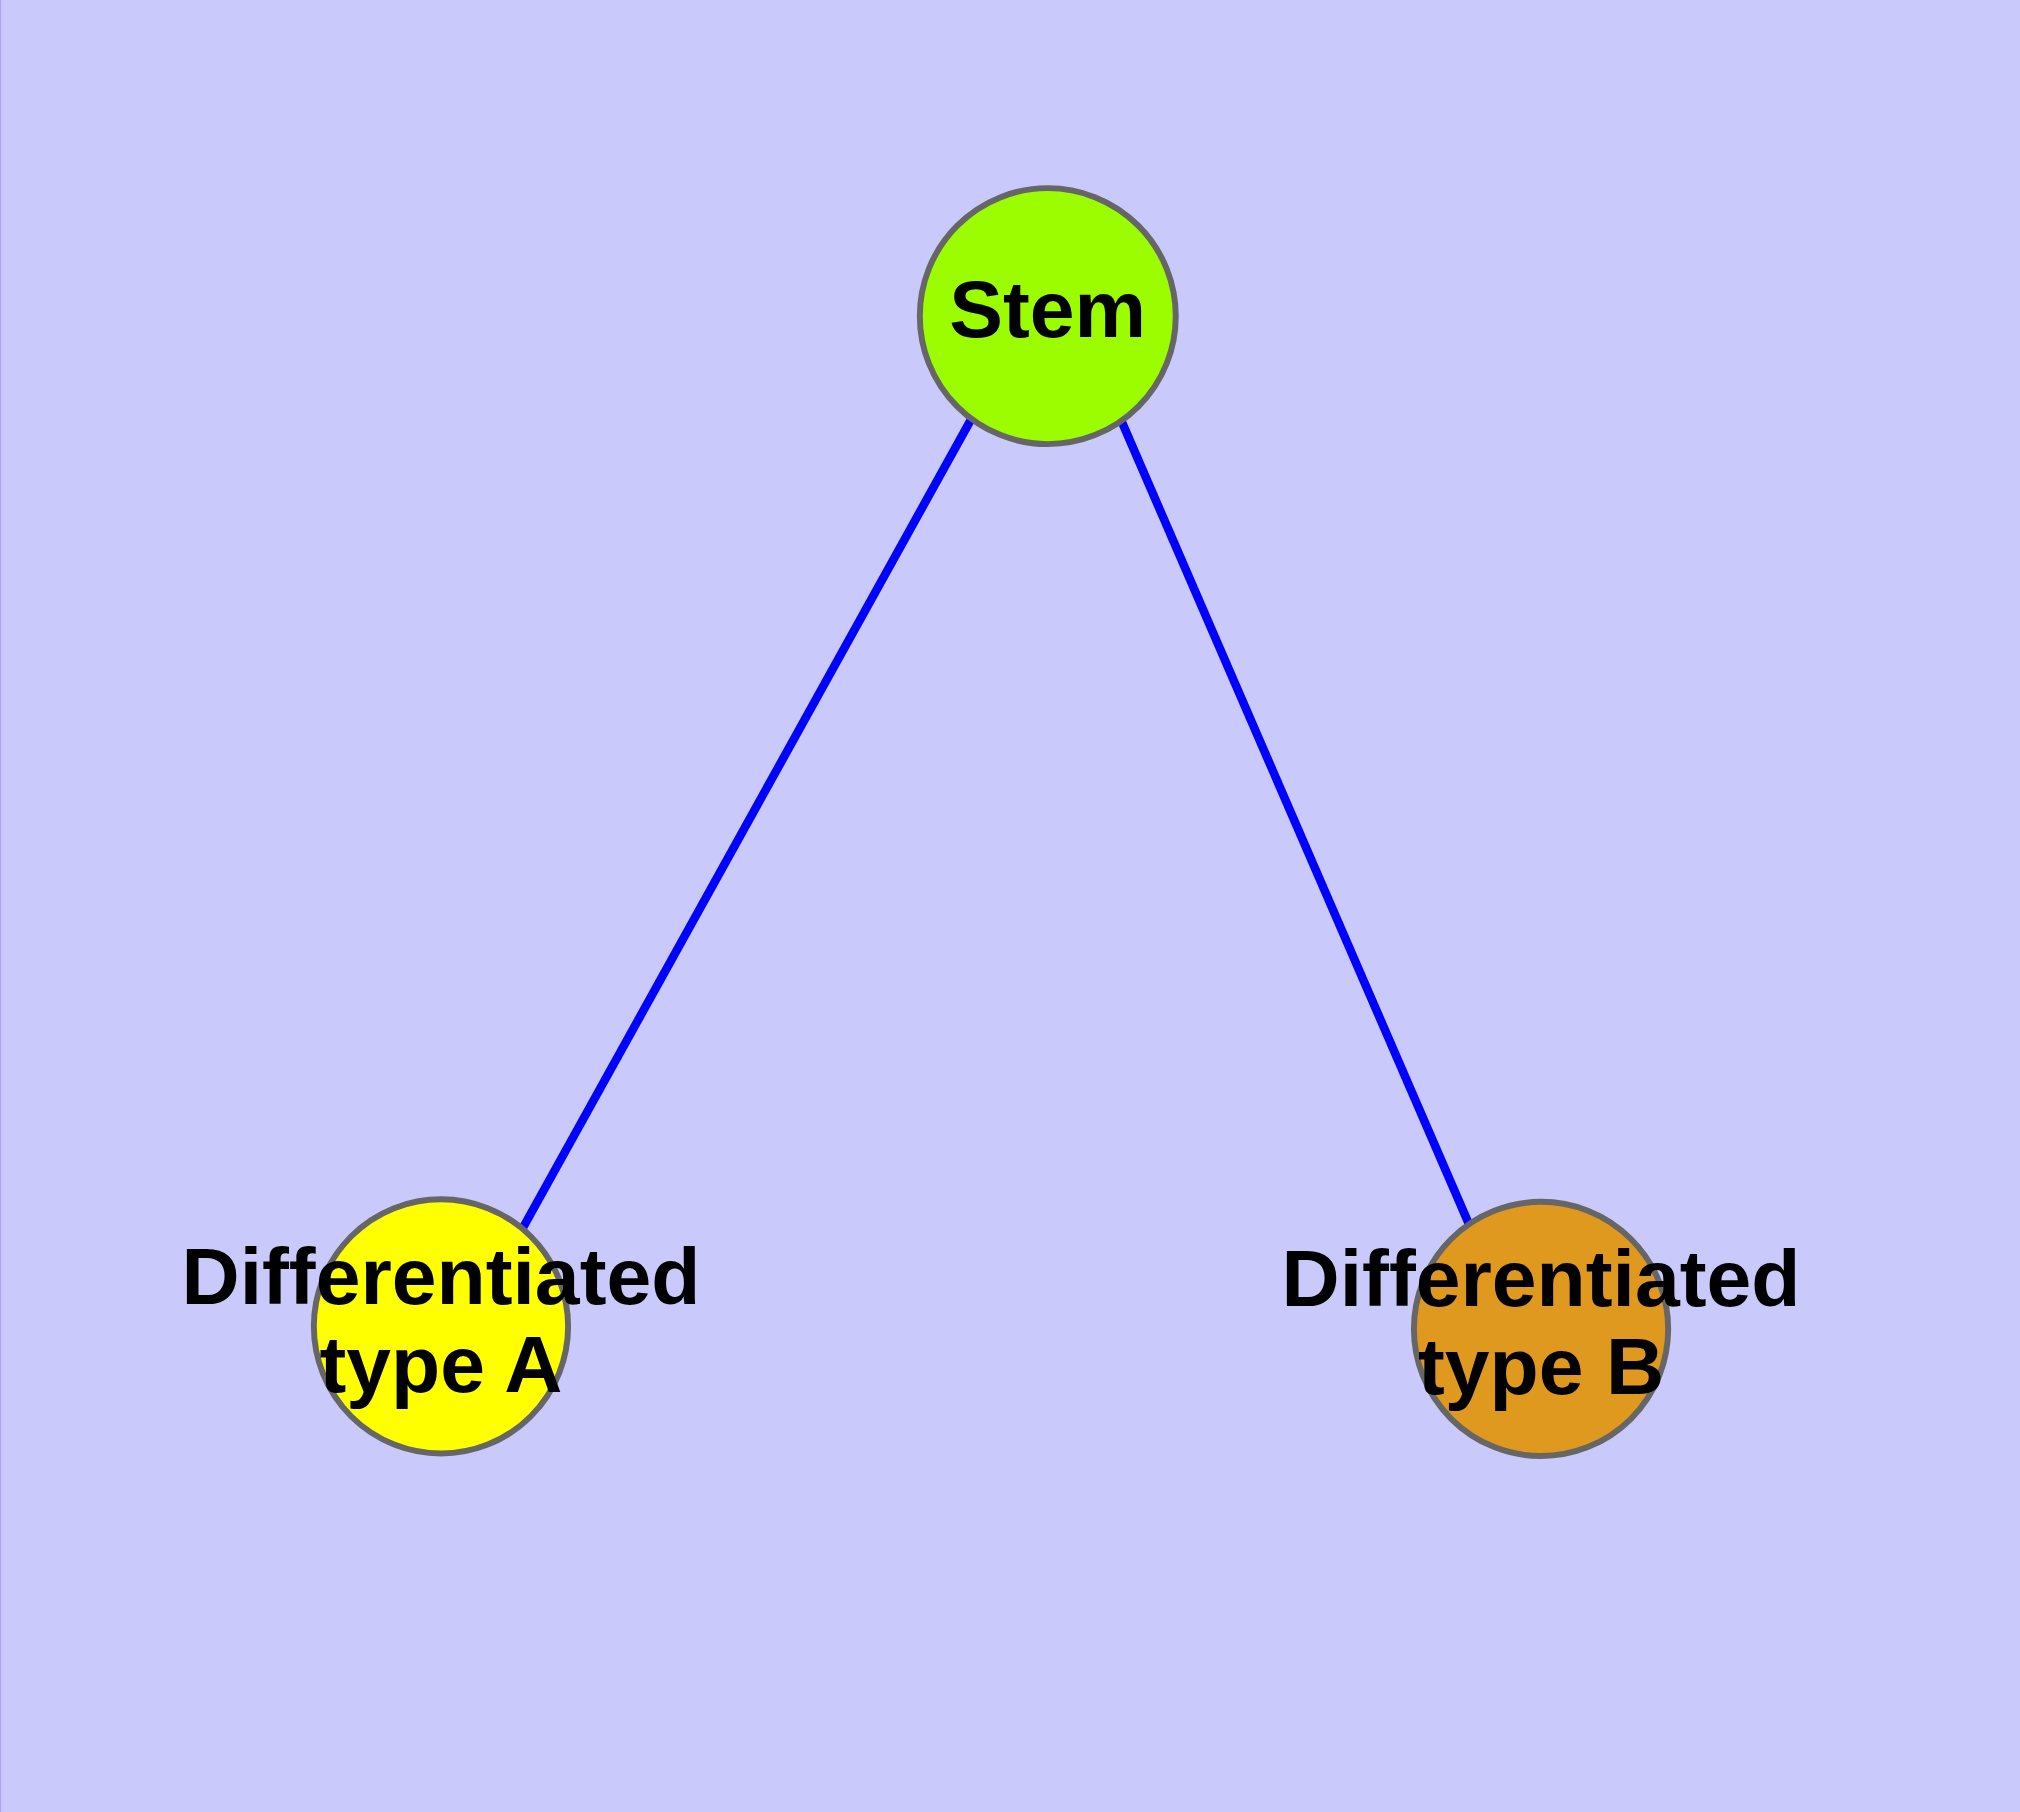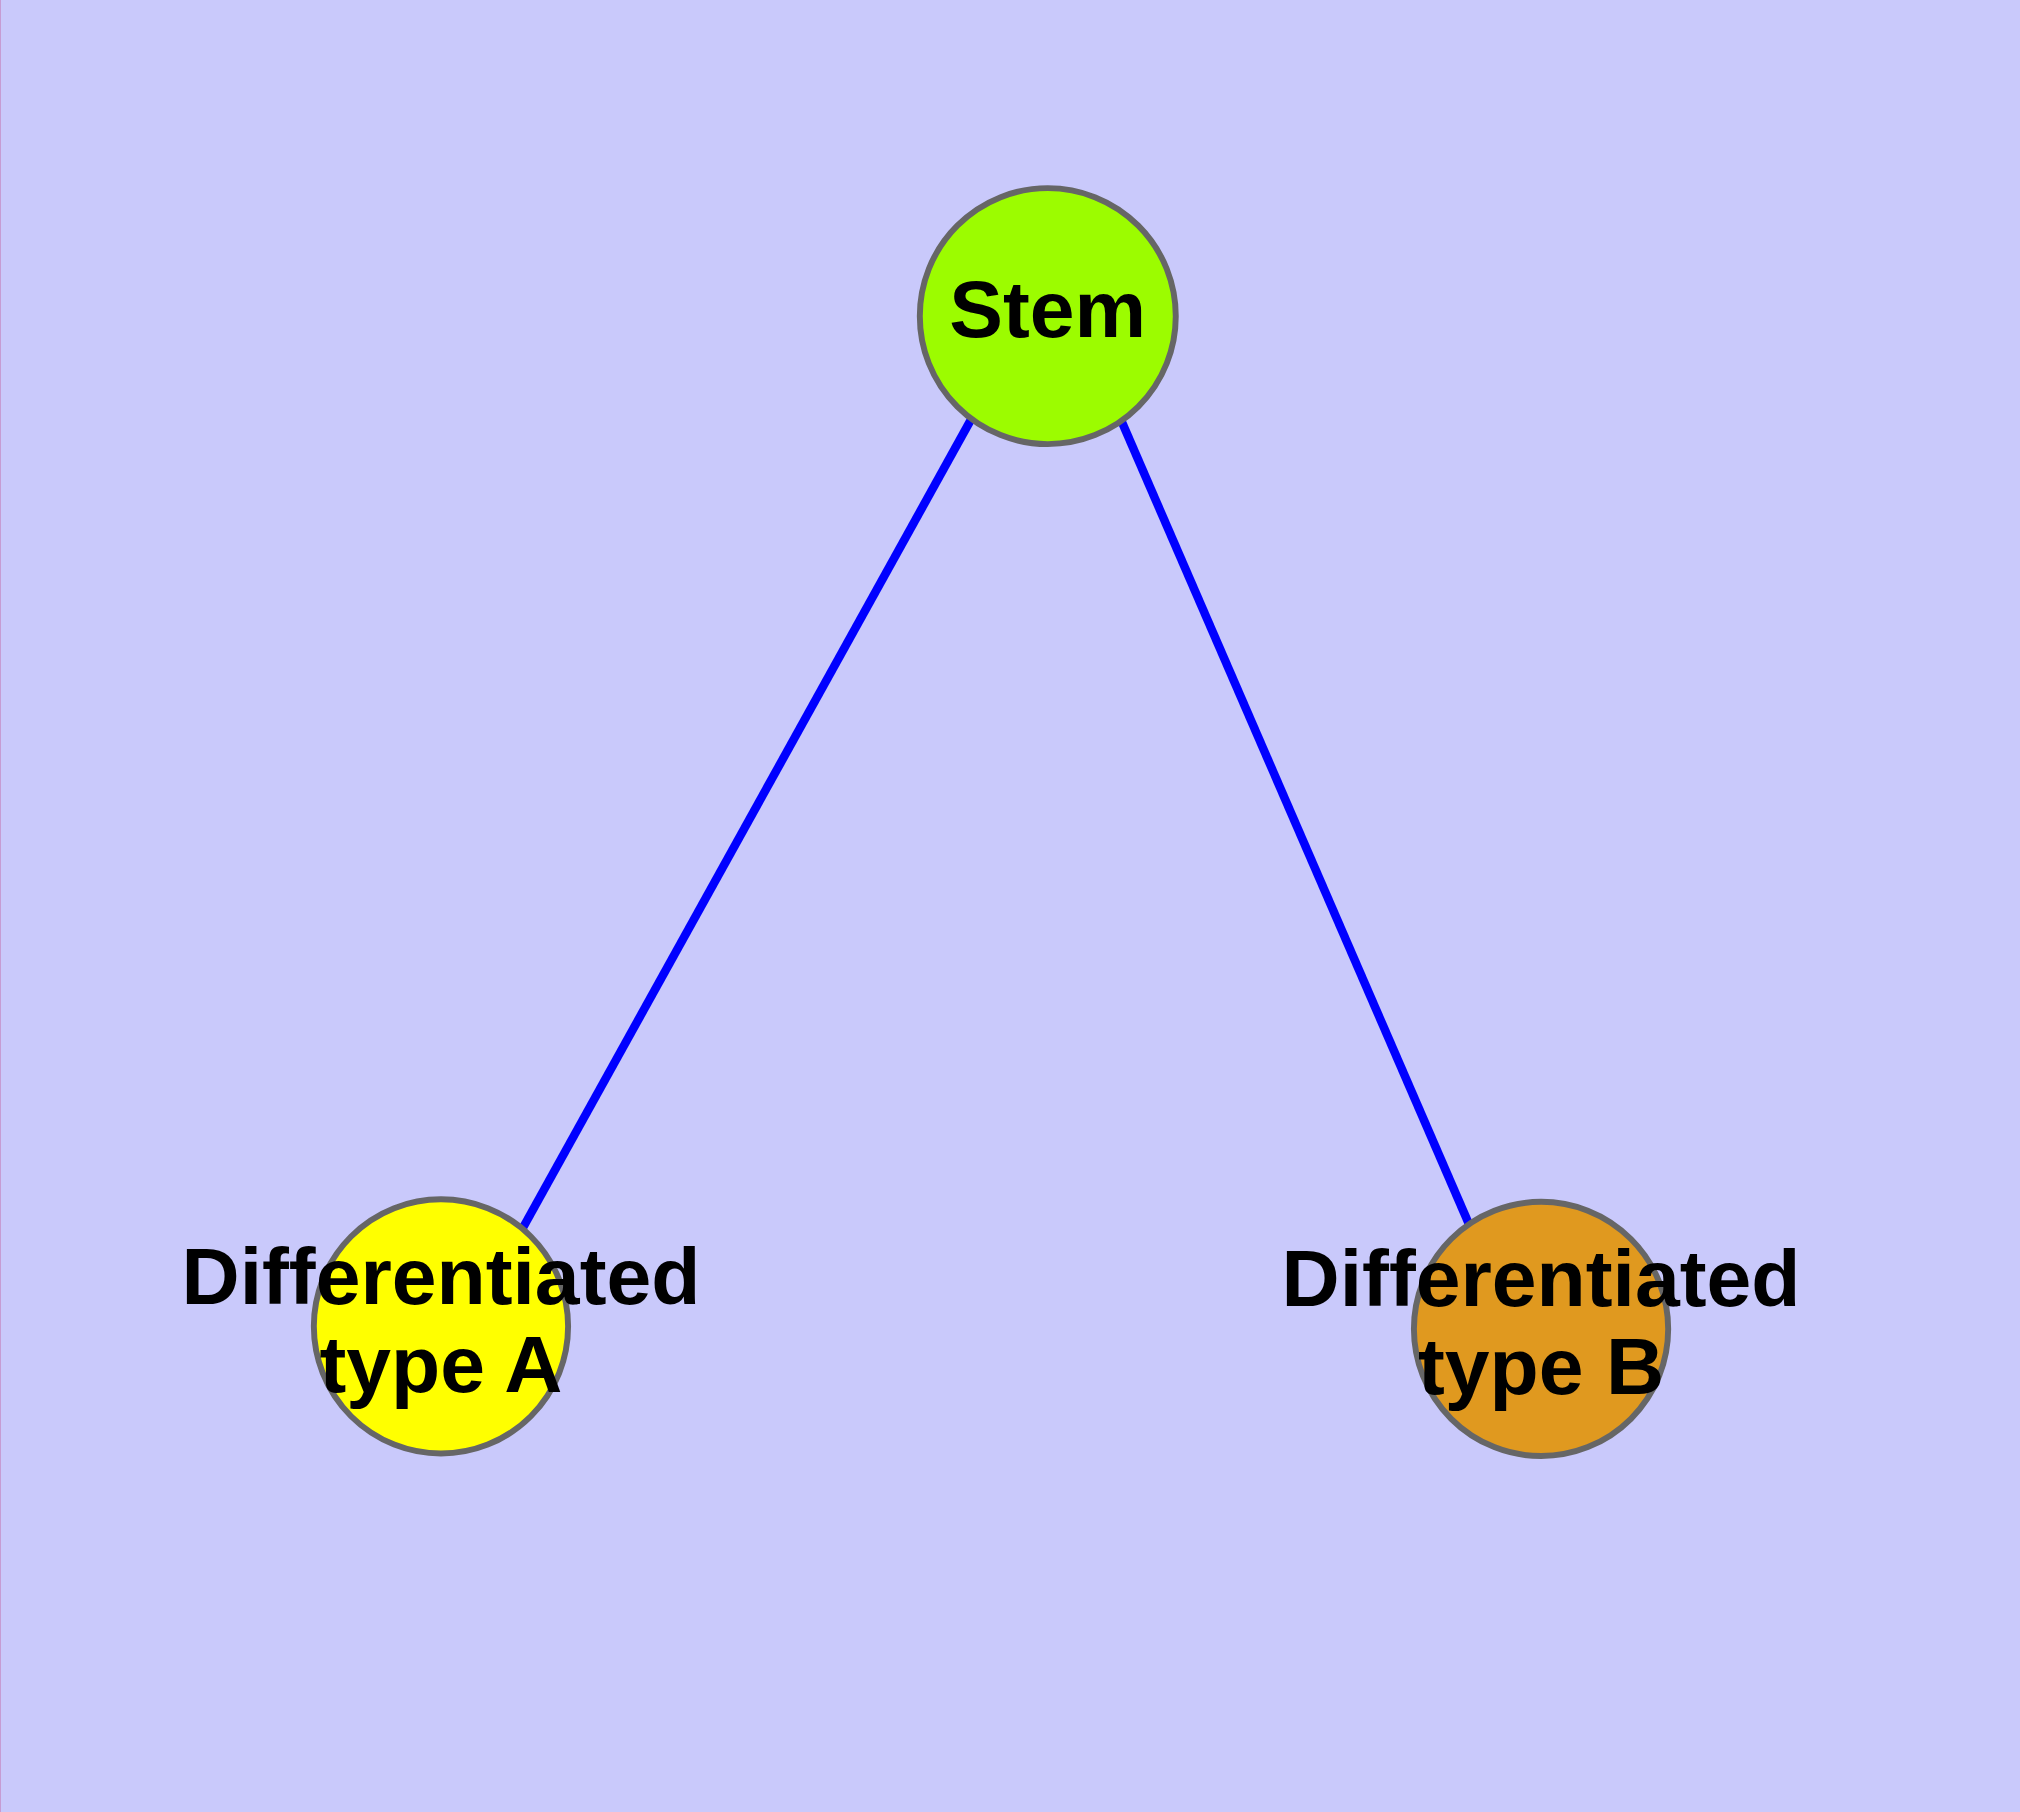--- a/index.html
+++ b/index.html
@@ -28,21 +28,21 @@
     font-weight: bold;
     fill: #000000;
     text-anchor: middle;
     dominant-baseline: middle;
     pointer-events: none;
   }
 </style>
 </head>
 <body>
 
-<div id="canvas" style="width: 2021px; height: 1812px; background: #be185d;">
+<div id="canvas" style="width: 2021px; height: 1812px; background: #a21caf;">
   <svg id="graph-svg" viewBox="0 0 2384 2138" xmlns="http://www.w3.org/2000/svg" style="width: 2021px; height: 1812px;">
 
     <rect id="bg-rect" x="0" y="0" width="2384" height="2138" fill="#C9C9FB"></rect>
 
     <g id="edges-layer">
         <line x1="1146" y1="494" x2="611" y2="1459" stroke="#0000FF" stroke-width="10" stroke-linecap="butt"></line>
         <line x1="1320" y1="490" x2="1738" y2="1456" stroke="#0000FF" stroke-width="10" stroke-linecap="butt"></line>
       </g>
     <g id="nodes-layer">
         <g>

